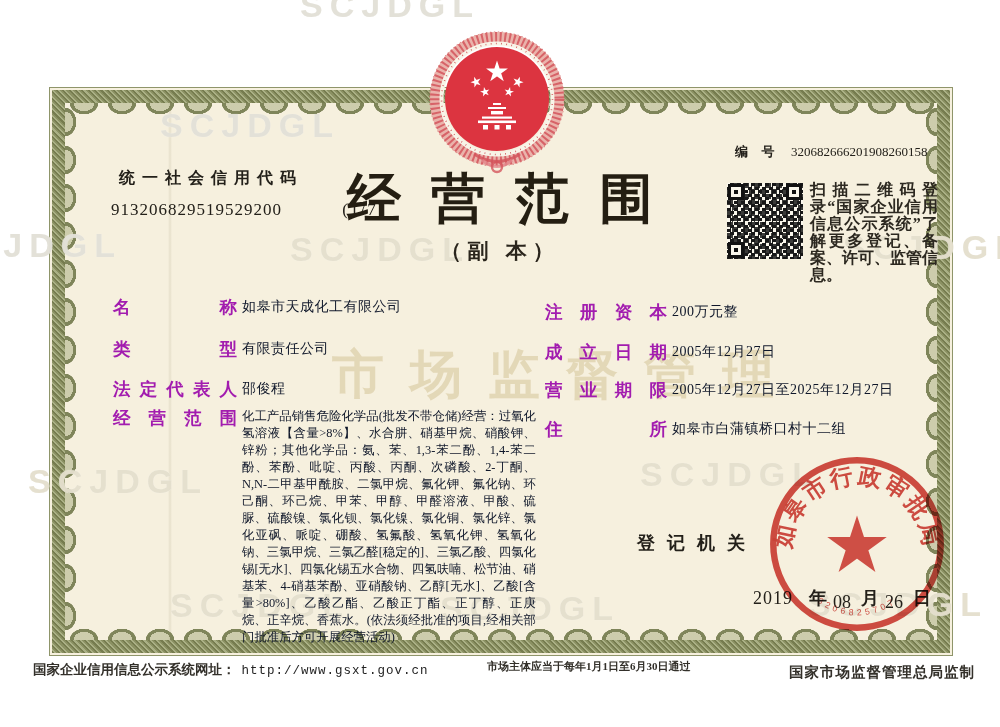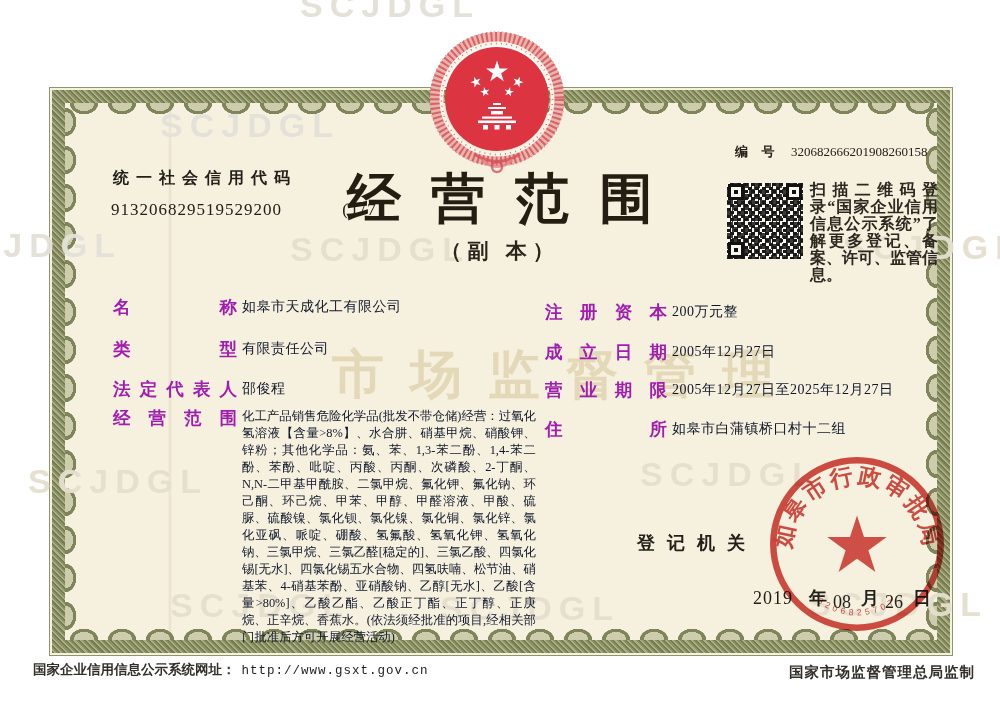--- a/index.html
+++ b/index.html
@@ -47,21 +47,21 @@
     z-index:2;white-space:nowrap;
   }
   .ghost.onwhite{color:rgba(225,223,214,.95);}
   .wm-band{
     left:332px;top:340px;z-index:2;white-space:nowrap;
     font-family:"Liberation Serif",serif;font-weight:700;
     font-size:52px;letter-spacing:26px;color:rgba(197,176,120,.38);
   }
 
   
-  .credit-label{left:113px;top:168px;font-family:"Liberation Sans",sans-serif;
+  .credit-label{left:119px;top:168px;font-family:"Liberation Sans",sans-serif;
     font-weight:700;font-size:16px;letter-spacing:7px;z-index:3;}
   .credit-value{left:111px;top:200px;font-size:17px;z-index:3;letter-spacing:1px;}
   .credit-page{margin-left:55px;letter-spacing:2px;}
   .serial{left:735px;top:143px;font-size:13px;z-index:3;white-space:nowrap;}
   .serial .lbl{font-family:"Liberation Sans",sans-serif;font-weight:700;letter-spacing:5px;margin-right:8px;}
   .title-main{left:300px;top:163px;width:400px;text-align:center;z-index:3;
     font-family:"Liberation Sans",sans-serif;
     font-size:54px;font-weight:900;color:#241e12;
     letter-spacing:30px;text-indent:30px;white-space:nowrap;}
   .title-sub{left:300px;top:237px;width:400px;text-align:center;z-index:3;
@@ -244,14 +244,15 @@
   </text>
   <text font-size="9.5" fill="#cf3a33" letter-spacing="4" opacity=".9" font-family="Liberation Sans, sans-serif">
     <textPath href="#sealArcBottom" startOffset="50%" text-anchor="middle">3206825707</textPath>
   </text>
 </svg>
 
 <div class="abs footer ft-left">
   <span>国家企业信用信息公示系统网址：</span><span class="url">http://www.gsxt.gov.cn</span>
 </div>
 <div class="abs footer ft-mid">
+  <div>市场主体应当于每年1月1日至6月30日通过</div>
 </div>
 <div class="abs footer ft-right">国家市场监督管理总局监制</div>
 
 </body></html>

